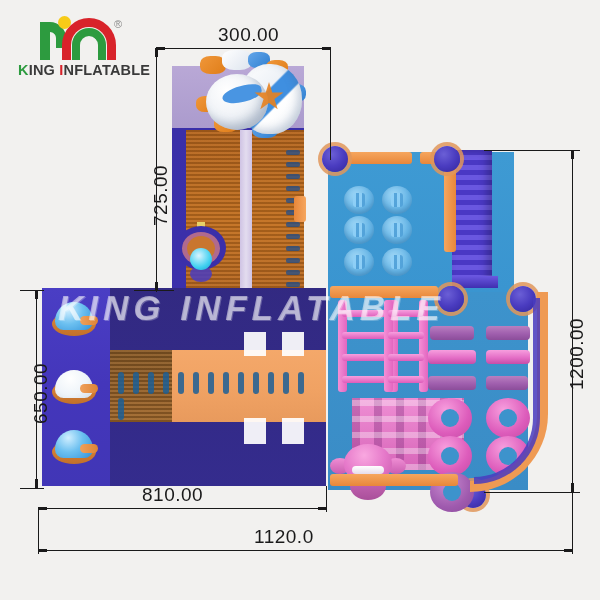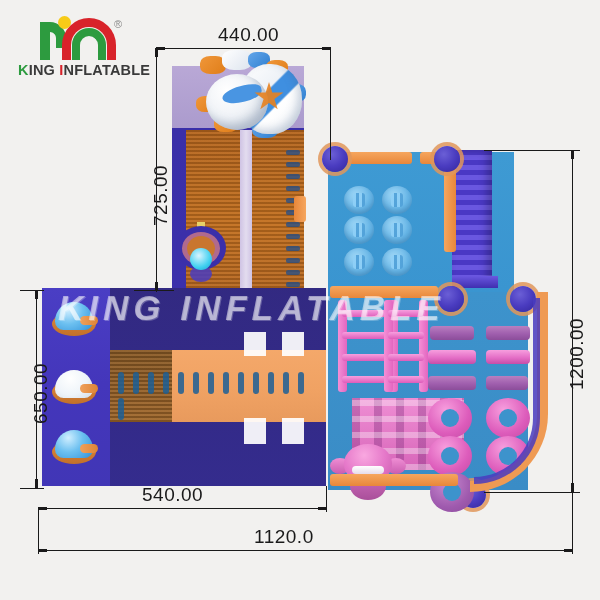--- a/index.html
+++ b/index.html
@@ -485,21 +485,21 @@
       <span class="g">K</span><span class="k">ING</span>
       <span class="r">I</span><span class="k">NFLATABLE</span>
     </div>
   </div>
 
   <div class="dimline h" style="left:156px; top:48px; width:174px;"></div>
   <div class="dimline v" style="left:156px; top:48px; height:46px;"></div>
   <div class="dimline v" style="left:330px; top:48px; height:112px;"></div>
   <div class="tick h" style="left:156px; top:47px;"></div>
   <div class="tick h" style="left:322px; top:47px;"></div>
-  <div class="dimtext" style="left:218px; top:24px;">440.00</div>
+  <div class="dimtext" style="left:218px; top:24px;">300.00</div>
 
   <div class="dimline v" style="left:156px; top:48px; height:244px;"></div>
   <div class="dimline h" style="left:134px; top:290px; width:40px;"></div>
   <div class="tick v" style="left:155px; top:48px;"></div>
   <div class="tick v" style="left:155px; top:282px;"></div>
   <div class="dimtext vert" style="left:150px; top:226px;">725.00</div>
 
   <div class="dimline v" style="left:36px; top:290px; height:198px;"></div>
   <div class="dimline h" style="left:20px; top:290px; width:24px;"></div>
   <div class="dimline h" style="left:20px; top:488px; width:24px;"></div>
@@ -511,21 +511,21 @@
   <div class="dimline h" style="left:484px; top:150px; width:96px;"></div>
   <div class="dimline h" style="left:484px; top:492px; width:96px;"></div>
   <div class="tick v" style="left:571px; top:150px;"></div>
   <div class="tick v" style="left:571px; top:483px;"></div>
   <div class="dimtext vert" style="left:566px; top:390px;">1200.00</div>
 
   <div class="dimline h" style="left:38px; top:508px; width:288px;"></div>
   <div class="dimline v" style="left:326px; top:486px; height:26px;"></div>
   <div class="tick h" style="left:38px;  top:507px;"></div>
   <div class="tick h" style="left:318px; top:507px;"></div>
-  <div class="dimtext" style="left:142px; top:484px;">540.00</div>
+  <div class="dimtext" style="left:142px; top:484px;">810.00</div>
 
   <div class="dimline h" style="left:38px; top:550px; width:534px;"></div>
   <div class="dimline v" style="left:38px; top:508px; height:46px;"></div>
   <div class="dimline v" style="left:572px; top:492px; height:62px;"></div>
   <div class="tick h" style="left:38px;  top:549px;"></div>
   <div class="tick h" style="left:564px; top:549px;"></div>
   <div class="dimtext" style="left:254px; top:526px;">1120.0</div>
 
 </div>
 

